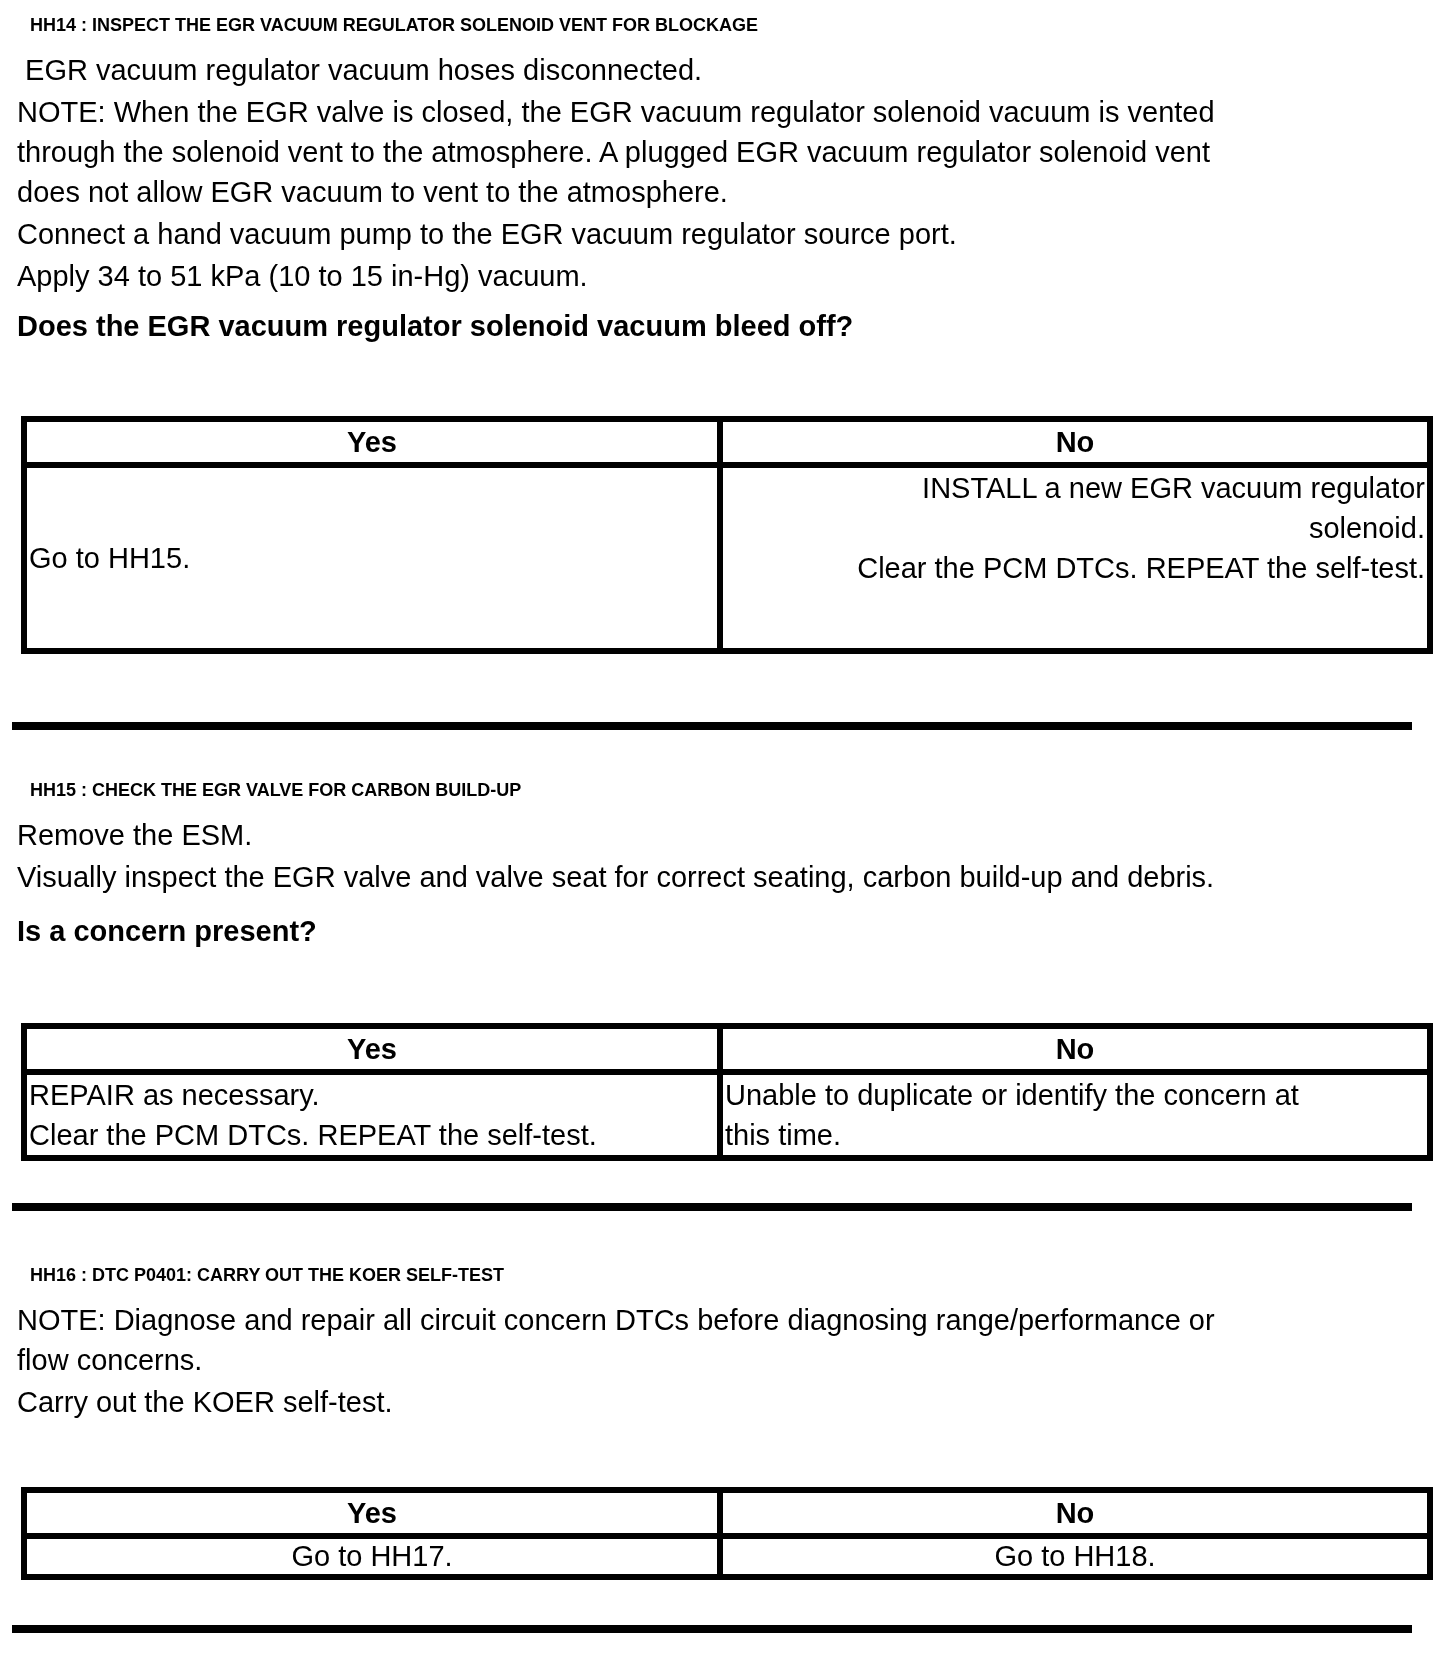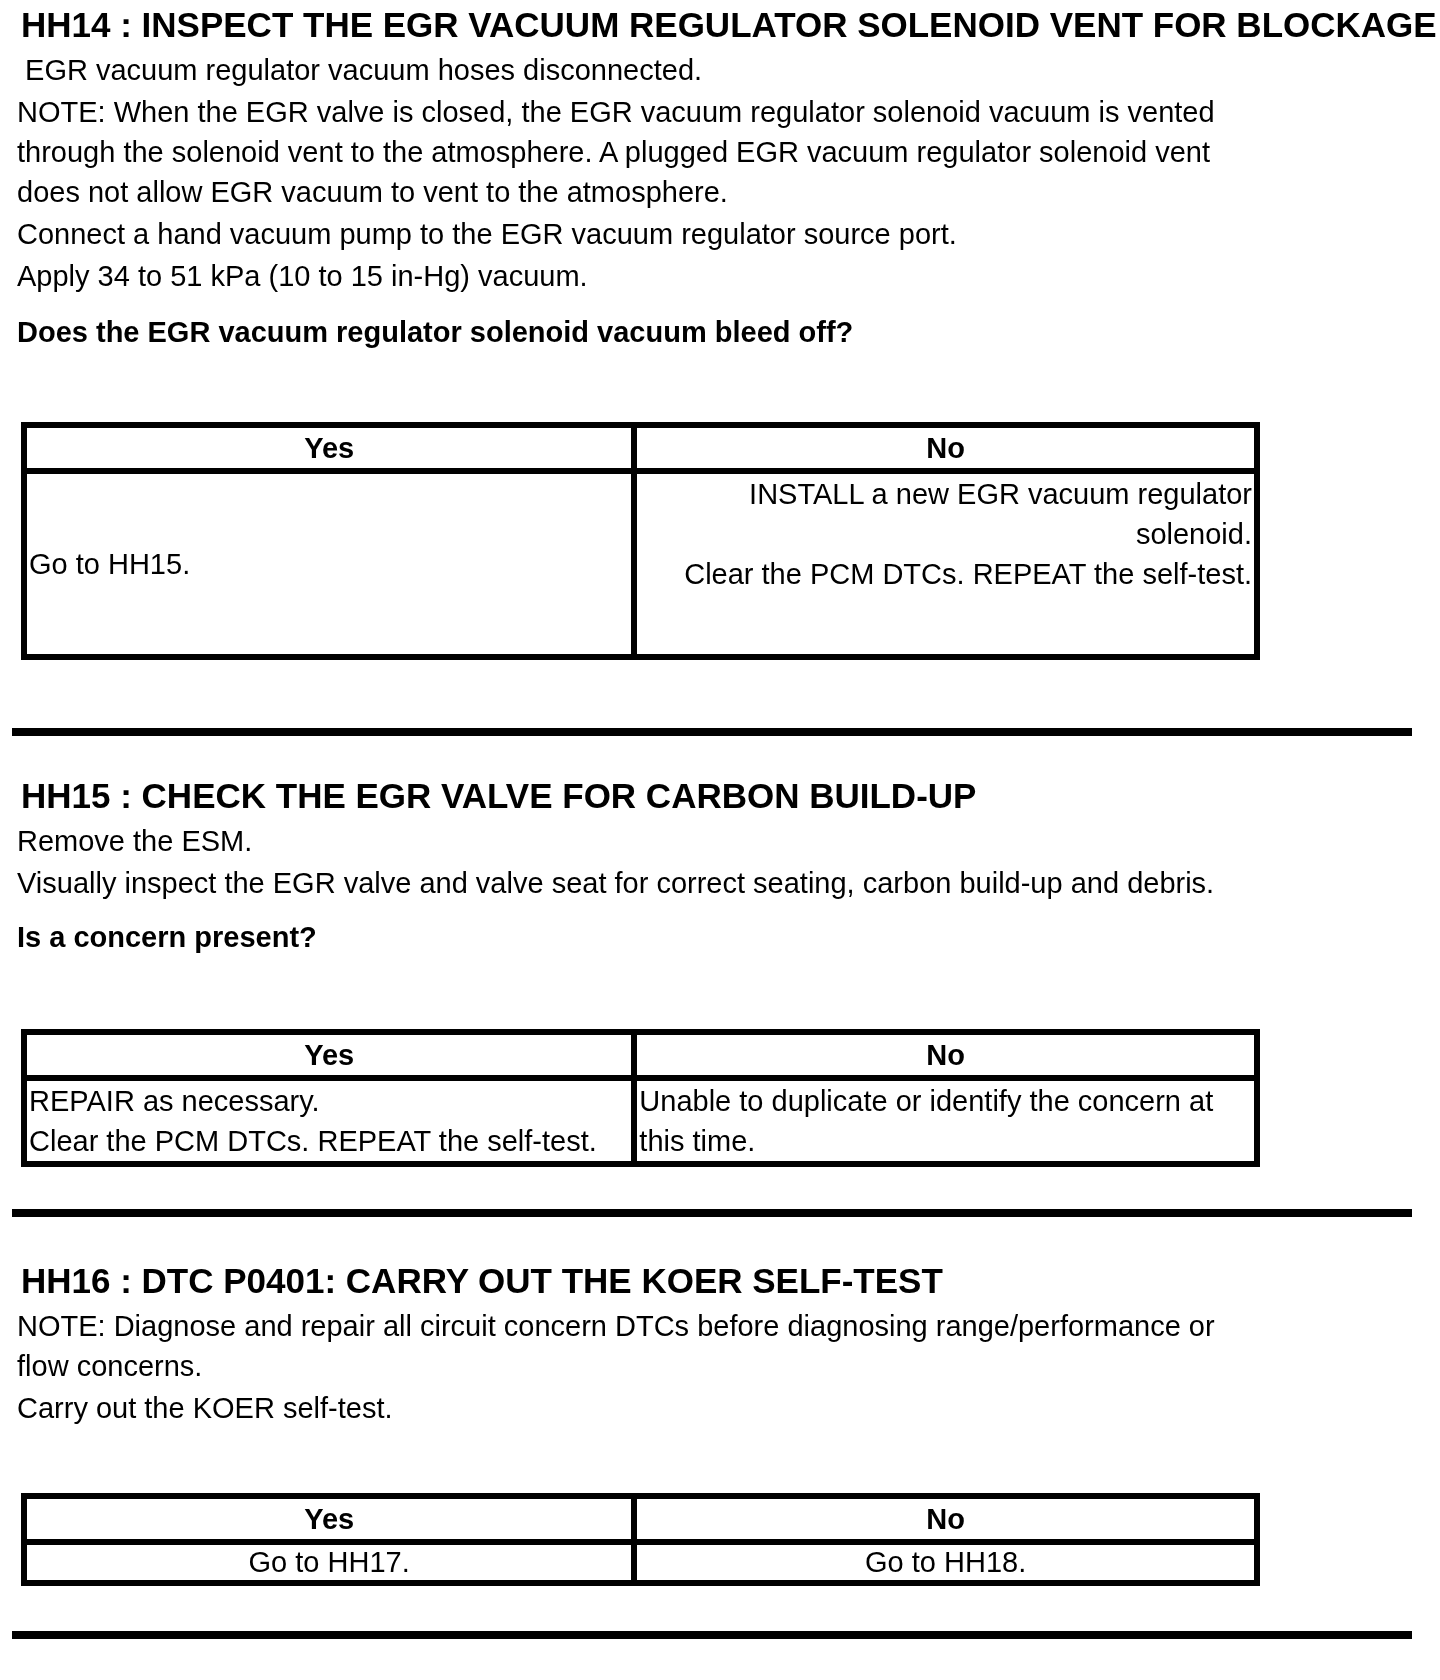--- a/index.html
+++ b/index.html
@@ -10,39 +10,39 @@
     width: 1440px; height: 1680px;
     color: #000000;
     font-family: "Liberation Sans", "DejaVu Sans", sans-serif;
     font-size: 29px;
     line-height: 40px;
     overflow: hidden;
   }
   .content { padding: 8px 0 0 17px; }
 
   h2 {
-    font-size: 35px;
+    font-size: 18px;
     line-height: 34px;
     font-weight: bold;
-    margin: 0 0 8px 4px;
+    margin: 0 0 8px 13px;
     letter-spacing: 0;
     white-space: nowrap;
   }
   .s2 h2 { margin-top: 43px; }
   .s3 h2 { margin-top: 47px; }
 
   p.para { margin: 0 0 2px 0; }
-  p.q { font-weight: bold; margin-top: 16px; }
+  p.q { font-weight: bold; margin-top: 10px; }
   .s2 p.q { margin-top: 14px; }
   .ln { display: block; white-space: pre; }
 
   table.decision {
     border-collapse: collapse;
     table-layout: fixed;
-    width: 1239px;
+    width: 1412px;
     margin-left: 4px;
     border: 6px solid #000000;
   }
   table.decision th, table.decision td {
     border: 6px solid #000000;
     padding: 0 2px;
     font-size: 29px;
     line-height: 40px;
   }
   table.decision th {

